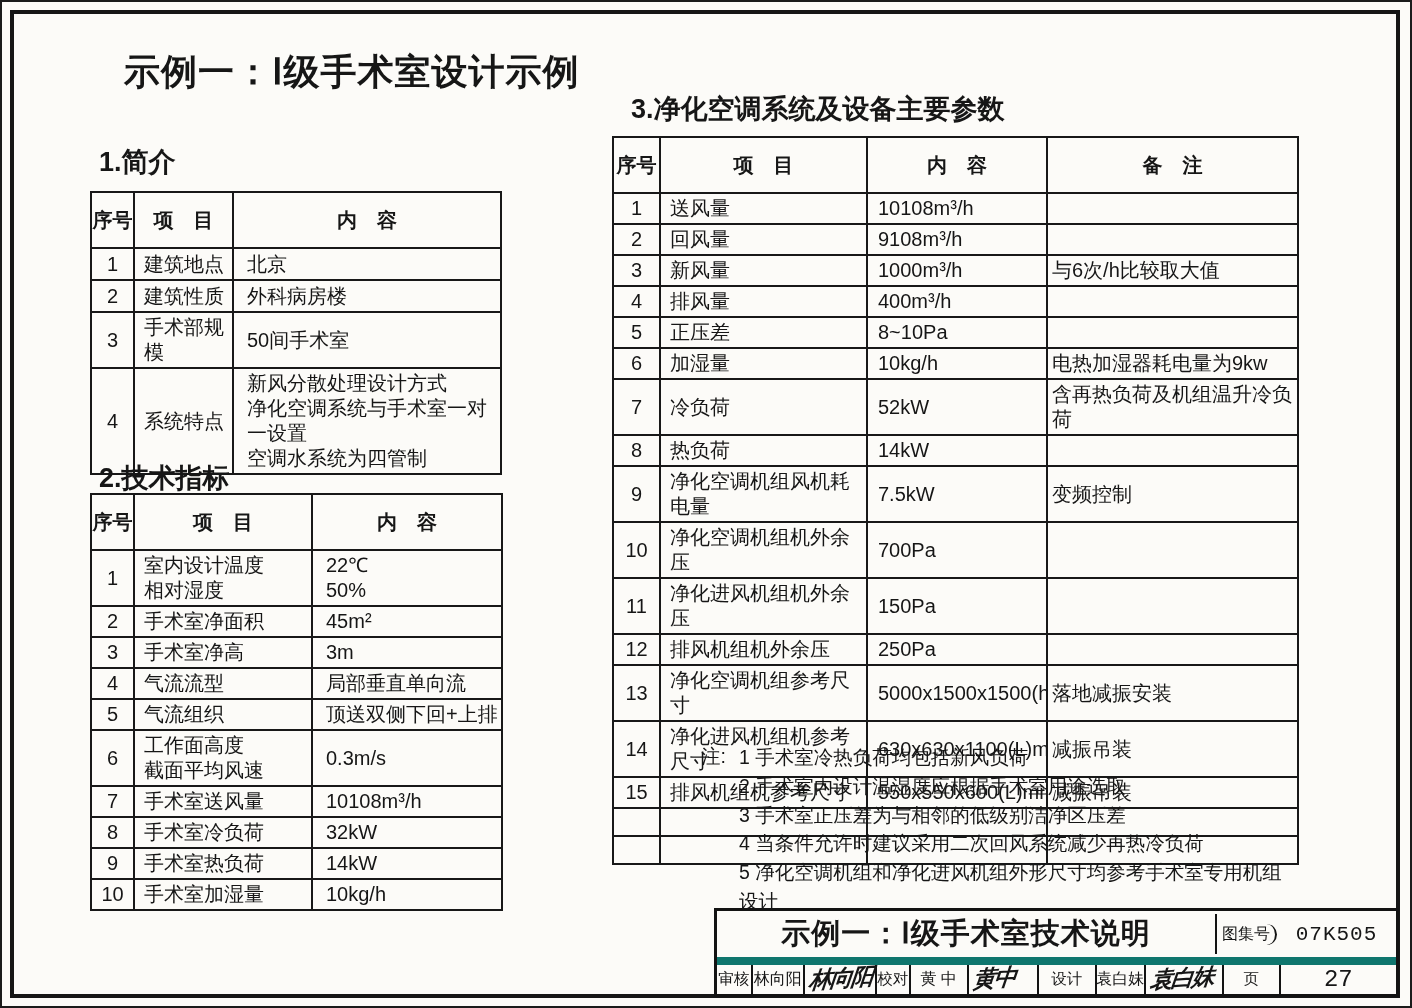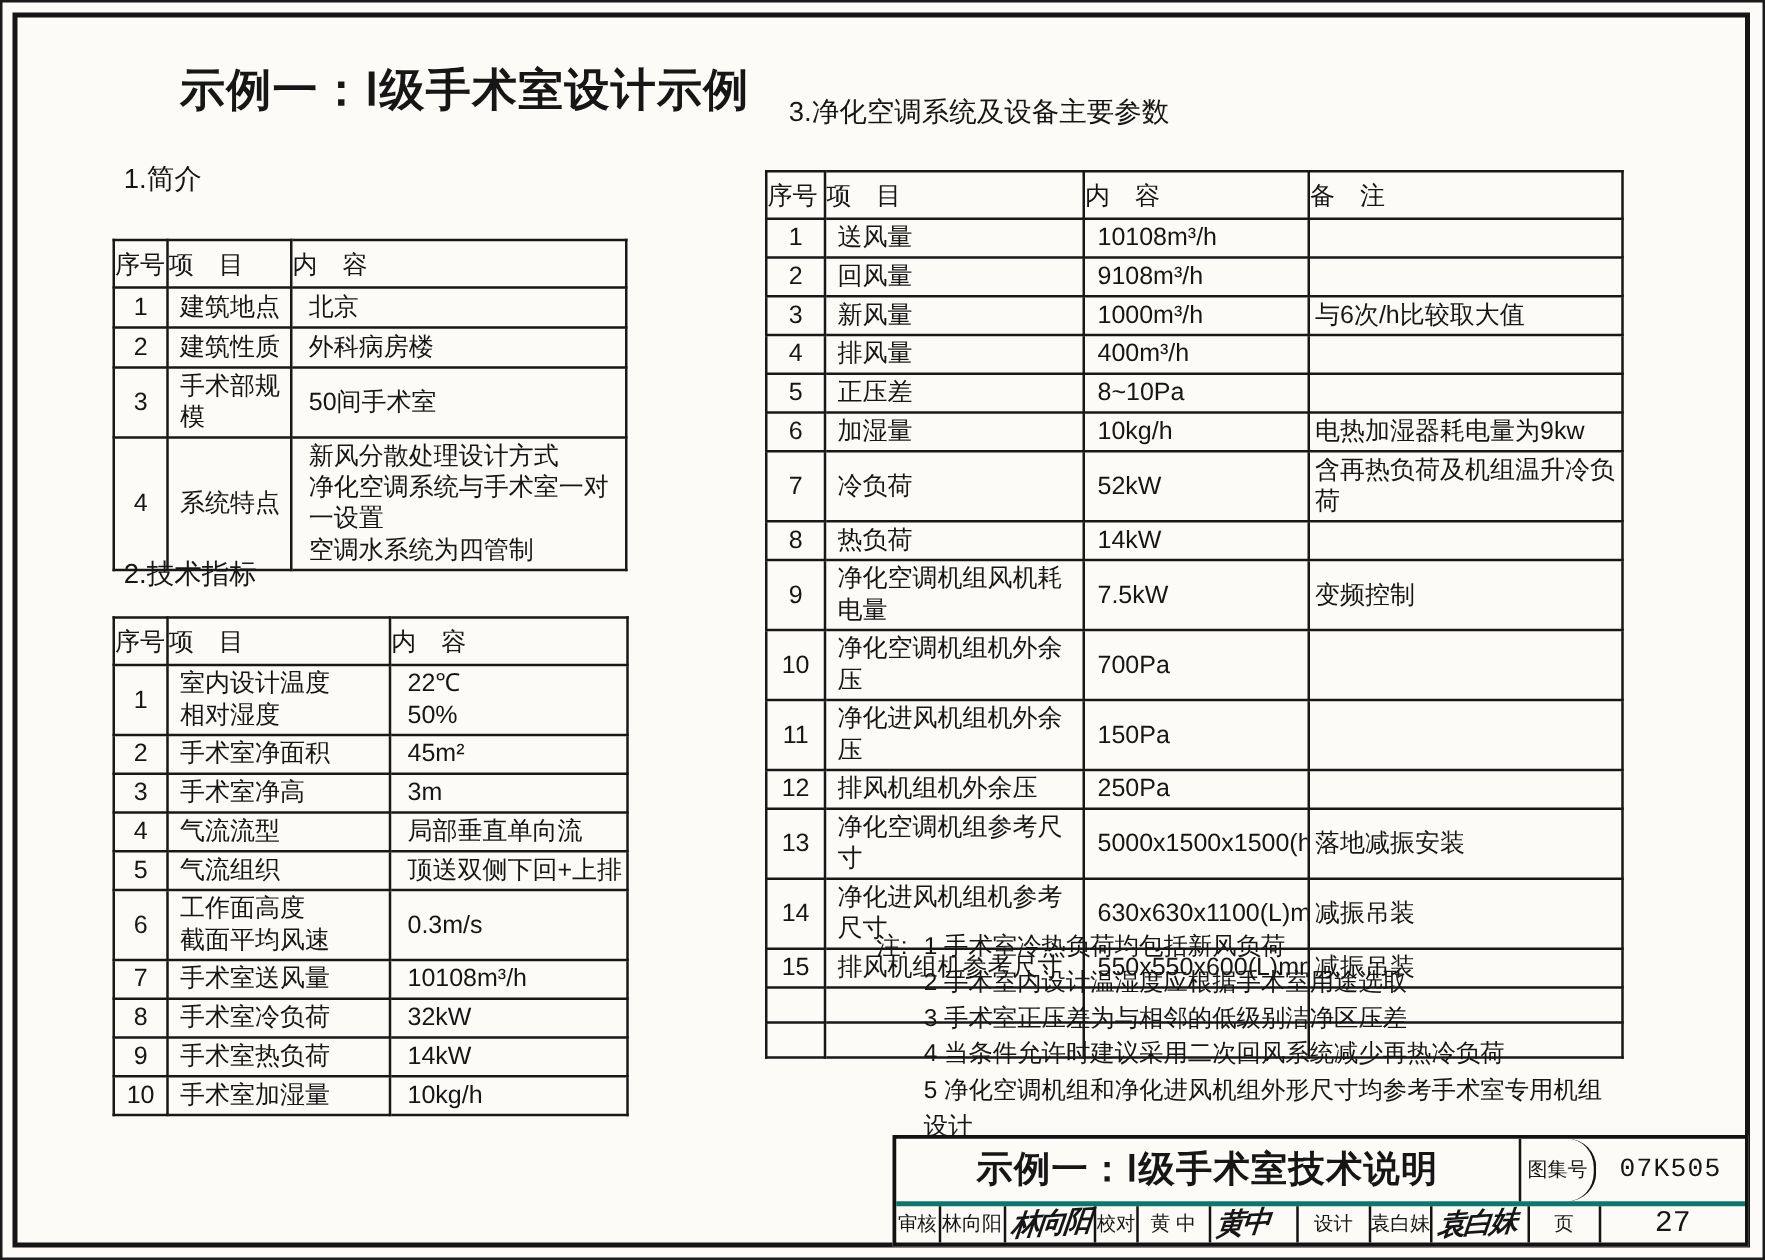--- a/index.html
+++ b/index.html
@@ -21,48 +21,48 @@
     border: 4px solid #161616;
     pointer-events: none;
   }
   .main-title {
     position: absolute;
     left: 122px; top: 46px; width: 440px;
     text-align: center;
     font-size: 36px; font-weight: 700;
     letter-spacing: 1px;
     white-space: nowrap;
-    margin-left: 20px;
   }
   .sec-heading {
     position: absolute;
-    font-size: 22px; font-weight: 400;
+    font-size: 27px; font-weight: 700;
     white-space: nowrap;
+    margin-top: 16px;
   }
   .h1 { left: 97px;  top: 126px; }
   .h2 { left: 97px;  top: 442px; }
   .h3 { left: 629px; top: 73px;  }
 
   
   .doc-table {
     position: absolute;
     border-collapse: collapse;
     table-layout: fixed;
   }
   .doc-table th, .doc-table td {
     border: 2px solid #181818;
     font-size: 20px;
     vertical-align: middle;
     overflow: hidden;
     padding: 0;
   }
   .doc-table th {
-    font-weight: 400;
-    text-align: left;
-    height: 38px;
+    font-weight: 700;
+    text-align: center;
+    height: 56px;
   }
   .doc-table td {
     white-space: pre-line;
     line-height: 25px;
     padding-top: 2px; padding-bottom: 2px;
   }
   .doc-table td:first-child { text-align: center; }
   .doc-table td:nth-child(2) { padding-left: 9px; }
   .doc-table td:nth-child(3) { padding-left: 13px; margin-top: 40px; }
 
@@ -89,21 +89,21 @@
   
   .title-block {
     position: absolute;
     left: 712px; top: 906px;
     width: 685px; height: 89px;
     border: 3px solid #131313;
     display: flex; flex-direction: column;
     background: #fcfbf8;
   }
   .tb-row { display: flex; }
-  .tb-row-top { height: 54px; border-bottom: 4px solid #0f766e; }
+  .tb-row-top { height: 54px; border-bottom: 8px solid #0f766e; align-items: center; }
   .tb-row-bottom { height: 27px; flex: 1; }
   .tb-cell {
     border-right: 2px solid #131313;
     display: flex; align-items: center; justify-content: center;
     overflow: visible;
     white-space: nowrap;
   }
   .tb-row > .tb-cell:last-child { border-right: none; font-family: Liberation Mono, monospace; }
   .tb-title    { width: 500px; font-size: 29px; font-weight: 700; letter-spacing: 1px; }
   .tb-atlas-label { width: 60px; font-size: 16px; border-radius: 23px; }

